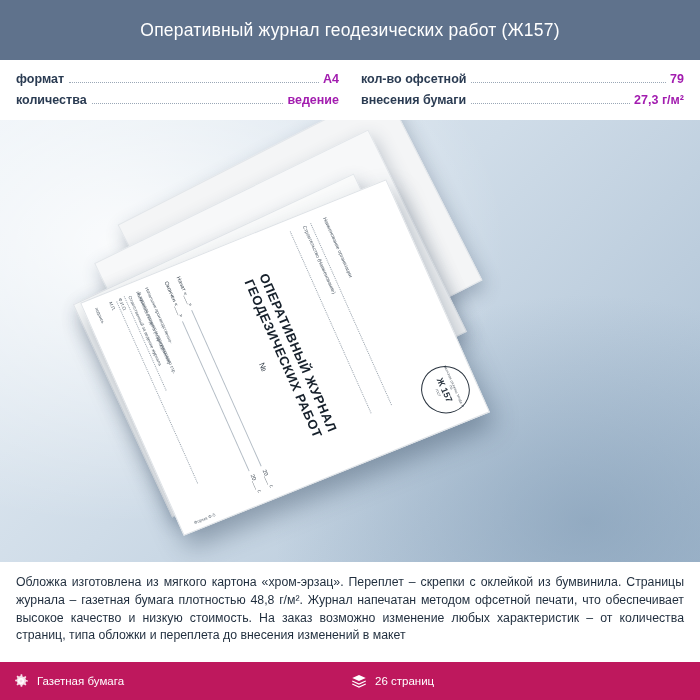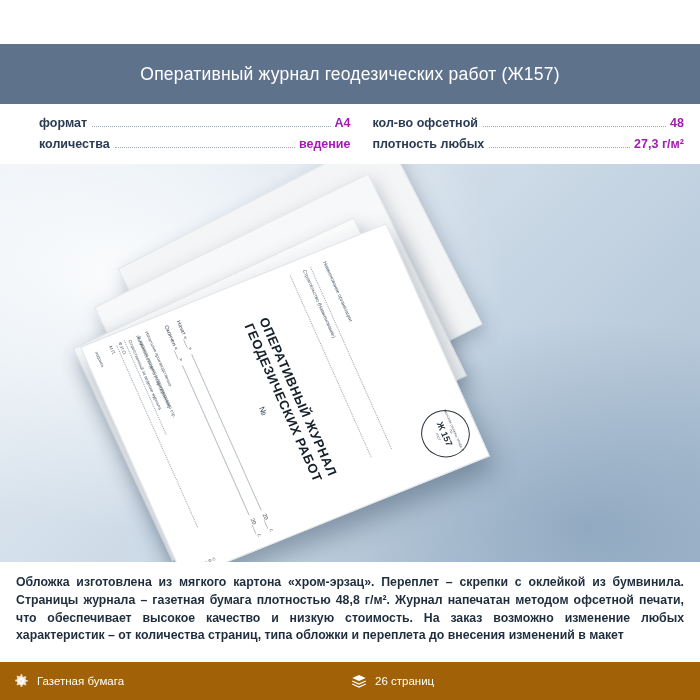--- a/index.html
+++ b/index.html
@@ -27,39 +27,37 @@
   
   .header {
     height: 60px;
     flex: 0 0 60px;
     background: #5f728c;
     display: flex;
     align-items: center;
     justify-content: center;
     box-sizing: border-box;
     padding: 0 20px;
-    margin-top: 44px;
   }
   .header-title {
     color: #ffffff;
     font-size: 17.5px;
     letter-spacing: 0.2px;
     text-align: center;
     font-weight: normal;
   }
 
   
   .specs {
     flex: 0 0 60px;
     background: #ffffff;
     display: flex;
     box-sizing: border-box;
     padding: 12px 16px 6px 16px;
     gap: 22px;
-    margin-left: 23px;
   }
   .specs-col {
     flex: 1 1 50%;
     display: flex;
     flex-direction: column;
     gap: 7px;
   }
   .spec-row {
     display: flex;
     align-items: baseline;
@@ -265,27 +263,26 @@
   
   .description {
     flex: 0 0 100px;
     box-sizing: border-box;
     padding: 12px 16px 6px 16px;
     font-size: 12.3px;
     line-height: 1.45;
     color: #1f2d3d;
     text-align: justify;
     background: #ffffff;
-    font-weight: bold;
   }
 
   
   .footer {
     flex: 0 0 38px;
-    background: #a16207;
+    background: #be185d;
     display: flex;
     align-items: center;
     box-sizing: border-box;
     padding: 0 12px;
   }
   .feature {
     display: flex;
     align-items: center;
     gap: 7px;
     color: #ffffff;
@@ -322,24 +319,24 @@
       <div class="spec-row">
         <span class="spec-label">количества</span>
         <span class="spec-dots"></span>
         <span class="spec-value">ведение</span>
       </div>
     </div>
     <div class="specs-col">
       <div class="spec-row">
         <span class="spec-label">кол-во офсетной</span>
         <span class="spec-dots"></span>
-        <span class="spec-value">48</span>
+        <span class="spec-value">79</span>
       </div>
       <div class="spec-row">
-        <span class="spec-label">плотность любых</span>
+        <span class="spec-label">внесения бумаги</span>
         <span class="spec-dots"></span>
         <span class="spec-value">27,3 г/м²</span>
       </div>
     </div>
   </div>
 
   <div class="illustration">
     <div class="illu-glow"></div>
     <div class="illu-dark"></div>
 

